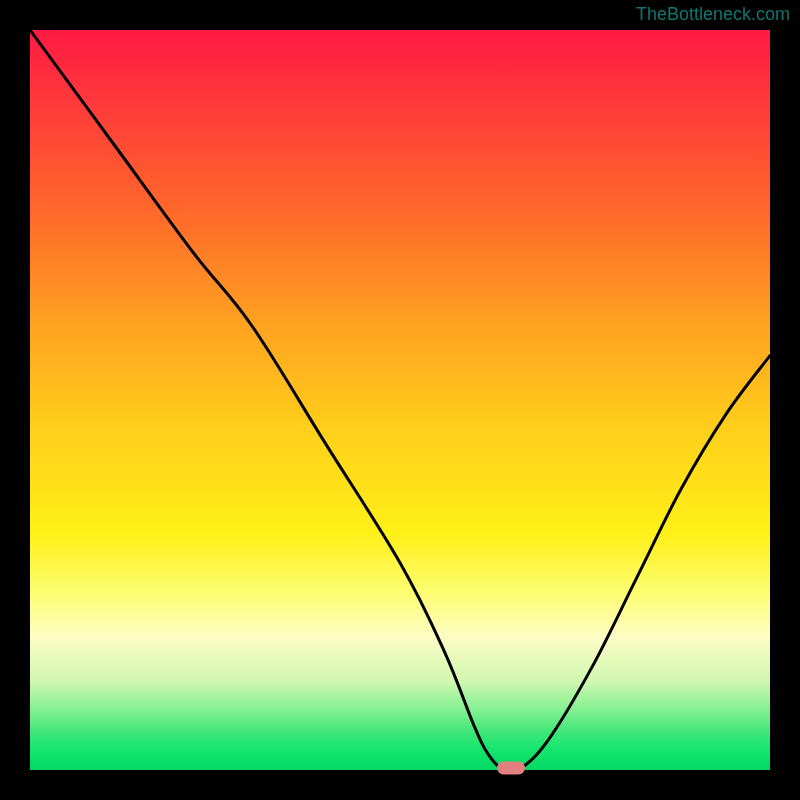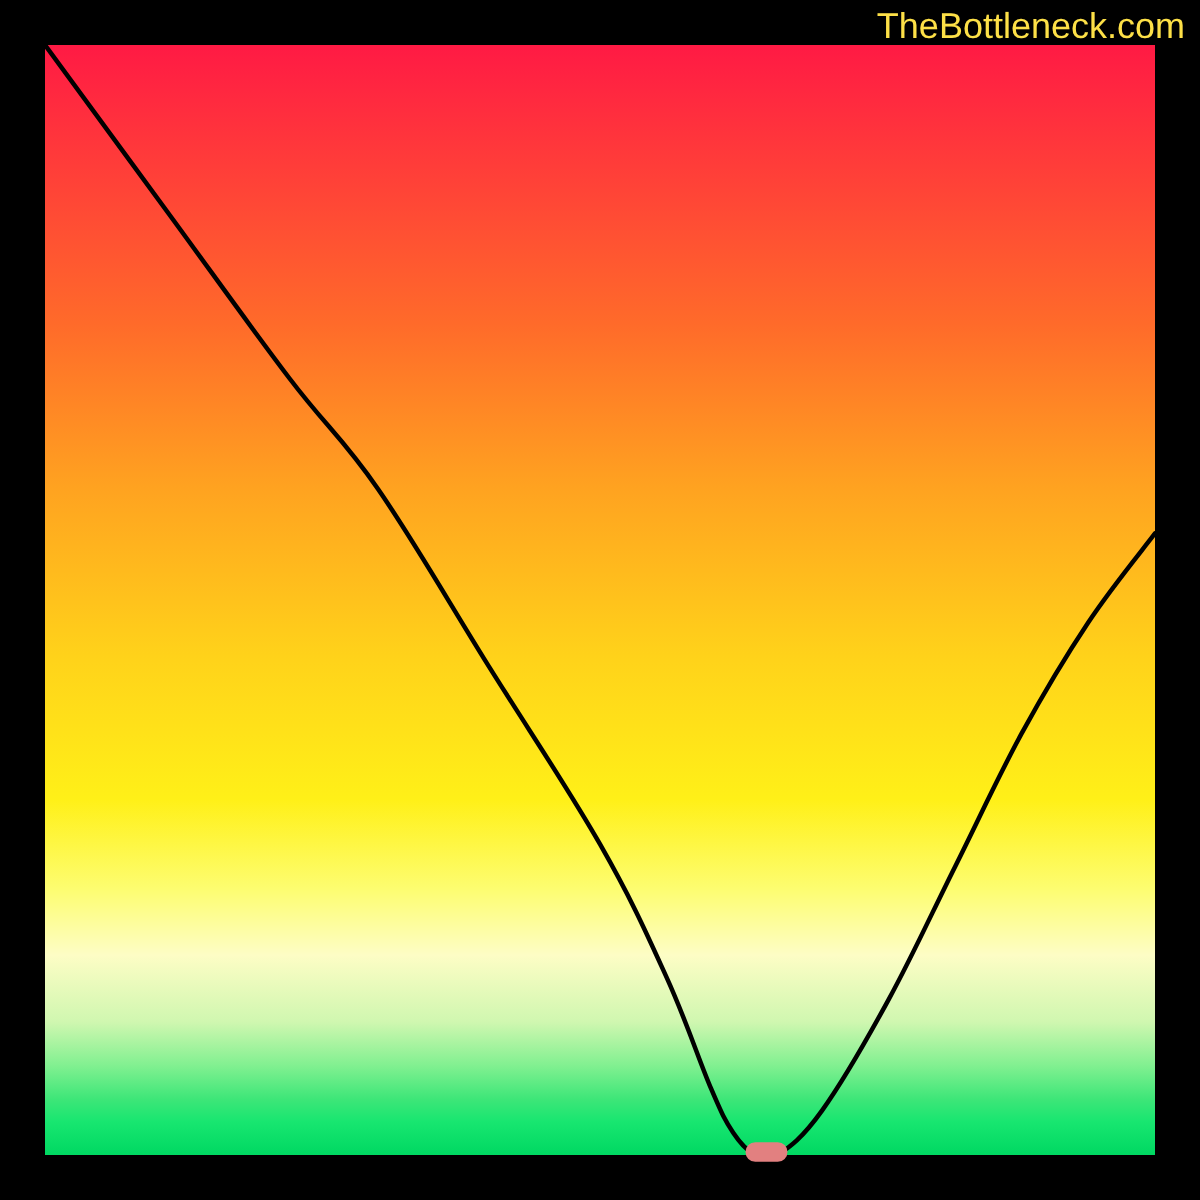--- a/index.html
+++ b/index.html
@@ -50,22 +50,22 @@
     height: 13px;
     border-radius: 7px;
     background: #e28080;
     transform: translate(-50%, -50%);
   }
   .watermark {
     position: absolute;
     top: 4px;
     right: 10px;
     font-family: Arial, Helvetica, sans-serif;
-    font-size: 24px;
-    color: #fde047;
+    font-size: 18px;
+    color: #0f766e;
     user-select: none;
   }
 </style>
 </head>
 <body>
 
 <div class="chart-container">
 
   <div class="plot-area">
     <svg class="curve" viewBox="0 0 740 740" preserveAspectRatio="none">

